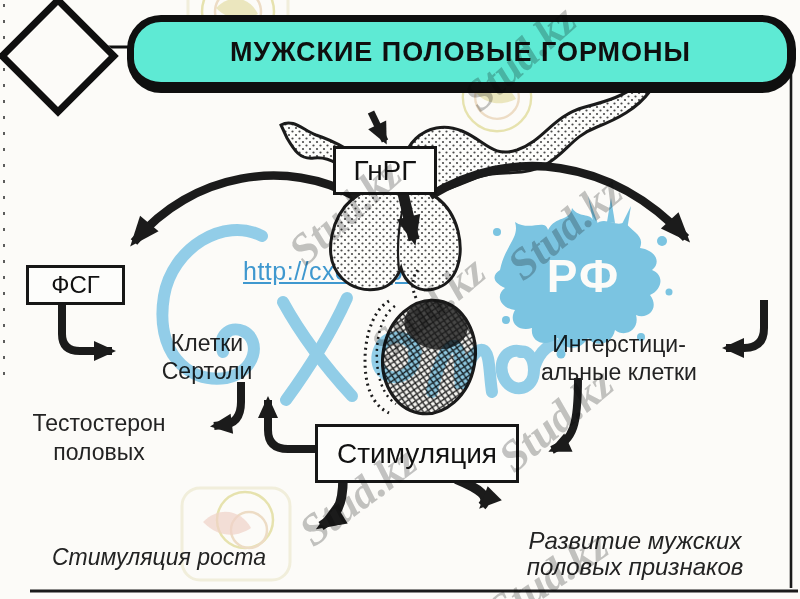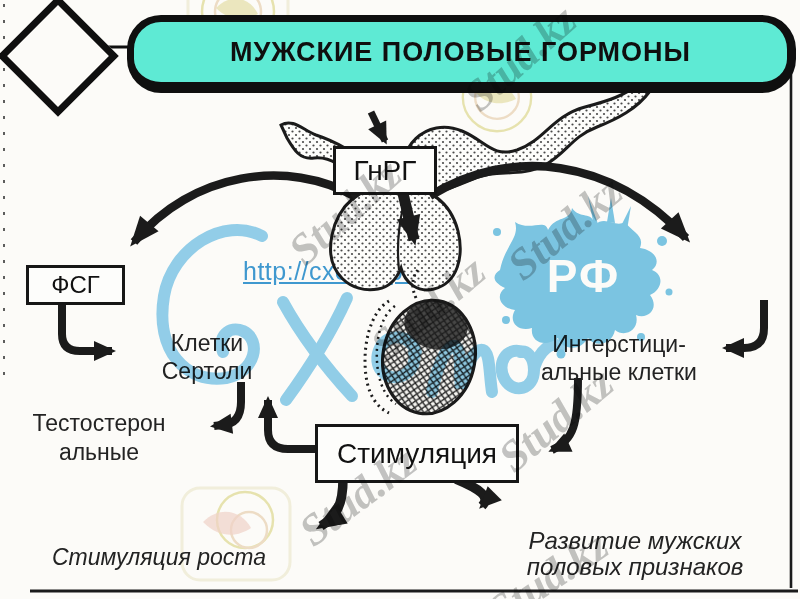--- a/index.html
+++ b/index.html
@@ -129,21 +129,21 @@
     <span>Сертоли</span>
   </div>
 
   <div class="lbl" style="left:526px;top:331px;width:186px;font-size:23px;line-height:27.5px;z-index:4">
     <span>Интерстици-</span><br>
     <span>альные клетки</span>
   </div>
 
   <div class="lbl" style="left:15px;top:409px;width:168px;font-size:23px;line-height:29px;z-index:4">
     <span>Тестостерон</span><br>
-    <span>альные</span>
+    <span>половых</span>
   </div>
 
   <div class="lbl it" style="left:52px;top:544px;width:230px;font-size:23px;z-index:4;text-align:left">Стимуляция роста</div>
 
   <div class="lbl it" style="left:510px;top:528px;width:250px;font-size:24px;line-height:25.5px;z-index:4">
     <span>Развитие мужских</span><br>
     <span>половых признаков</span>
   </div>
 
   <div id="wm-blue" class="layer">

